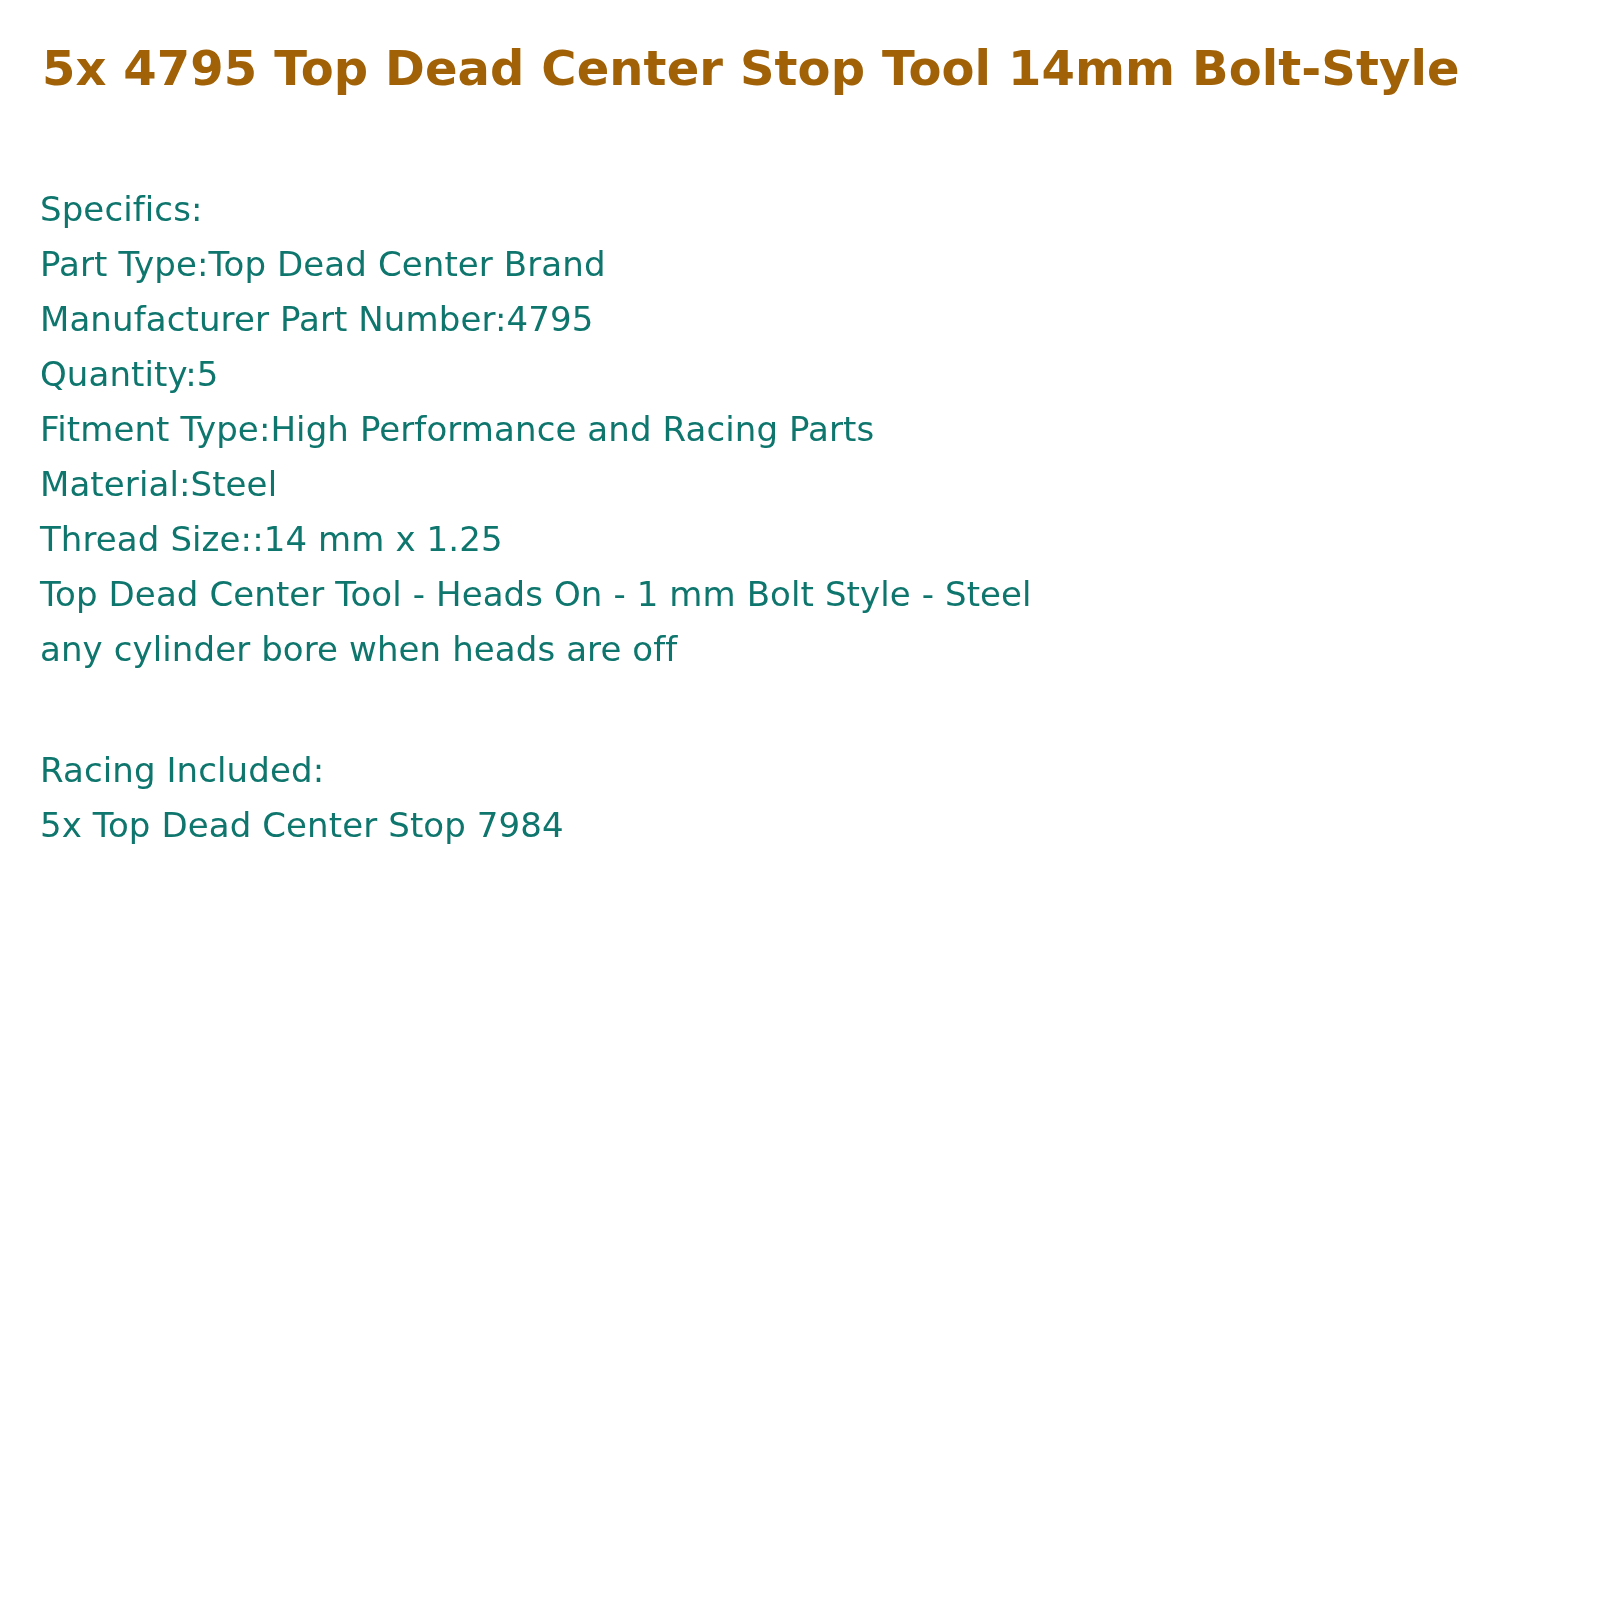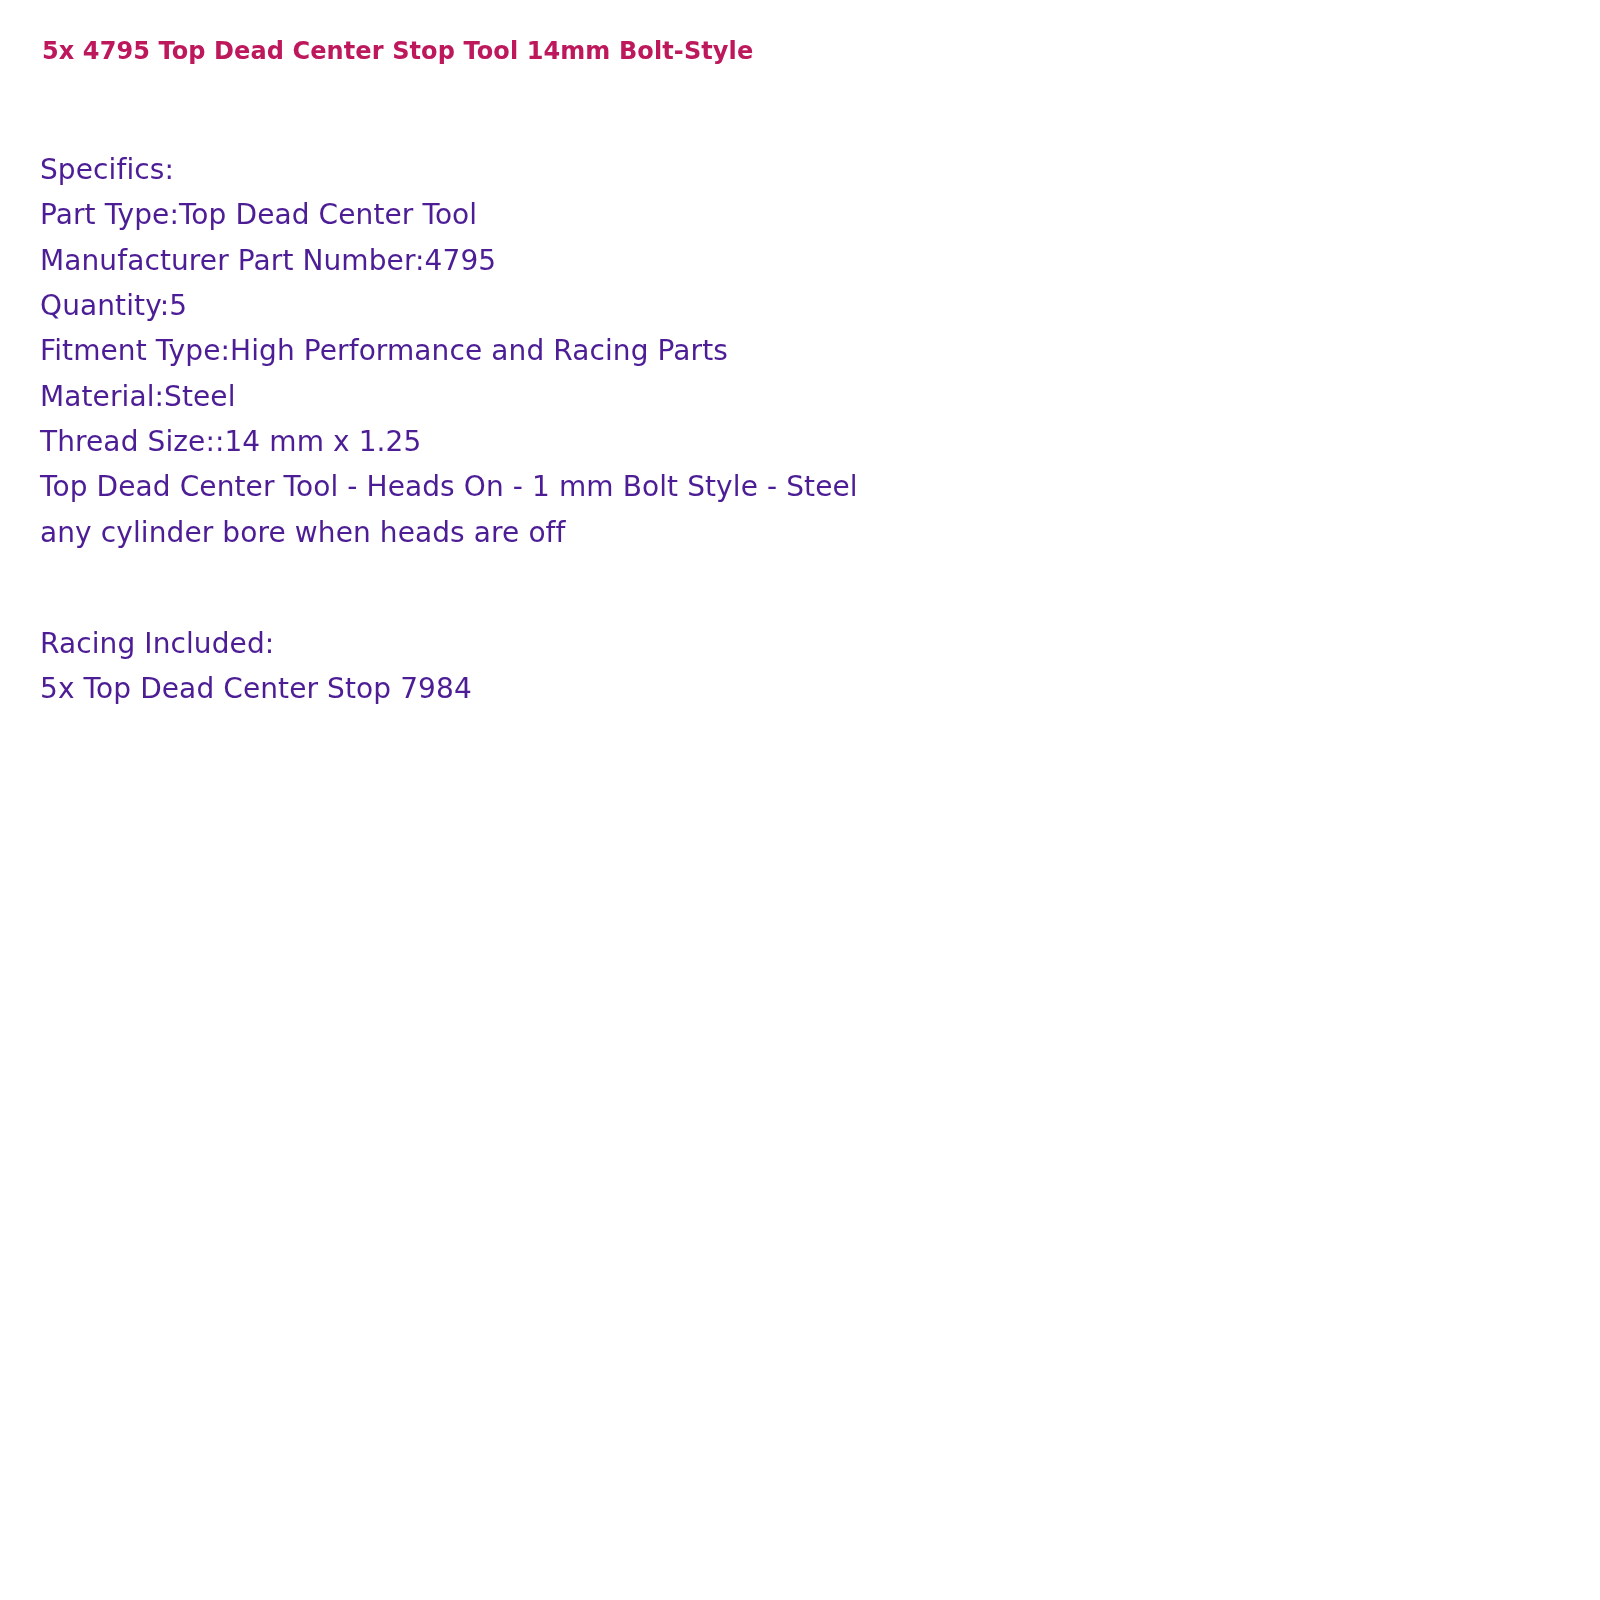--- a/index.html
+++ b/index.html
@@ -14,58 +14,58 @@
     color: #1a1a1a;
     overflow: hidden;
   }
   .page {
     box-sizing: border-box;
     width: 1600px;
     height: 1600px;
     padding: 34px 40px 0 40px;
   }
   .title {
-    font-size: 24px;
+    font-size: 48px;
     font-weight: bold;
     line-height: 1.45;
     letter-spacing: 0.1px;
     margin: 0 0 0 2px;
-    color: #be185d;
+    color: #a16207;
   }
   .spacer-lg {
     height: 78px;
   }
   .spacer-md {
     height: 66px;
   }
   .line {
-    font-size: 28px;
+    font-size: 34px;
     font-weight: normal;
     line-height: 1.62;
     letter-spacing: 0.1px;
-    color: #4c1d95;
+    color: #0f766e;
     white-space: pre-wrap;
   }
   .block {
     margin: 0;
     padding: 0;
   }
 </style>
 </head>
 <body>
 
 <div class="page">
 
   <h1 class="title">5x 4795 Top Dead Center Stop Tool 14mm Bolt-Style</h1>
 
   <div class="spacer-lg"></div>
 
   <div class="block">
     <div class="line">Specifics:</div>
-    <div class="line">Part Type:Top Dead Center Tool</div>
+    <div class="line">Part Type:Top Dead Center Brand</div>
     <div class="line">Manufacturer Part Number:4795</div>
     <div class="line">Quantity:5</div>
     <div class="line">Fitment Type:High Performance and Racing Parts</div>
     <div class="line">Material:Steel</div>
     <div class="line">Thread Size::14 mm x 1.25</div>
     <div class="line">Top Dead Center Tool - Heads On - 1 mm Bolt Style - Steel</div>
     <div class="line">any cylinder bore when heads are off</div>
   </div>
 
   <div class="spacer-md"></div>

